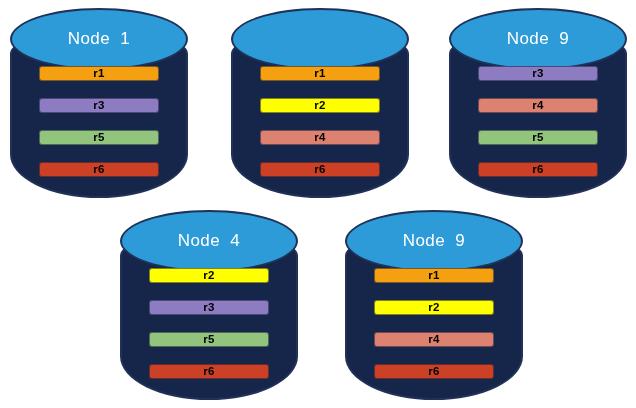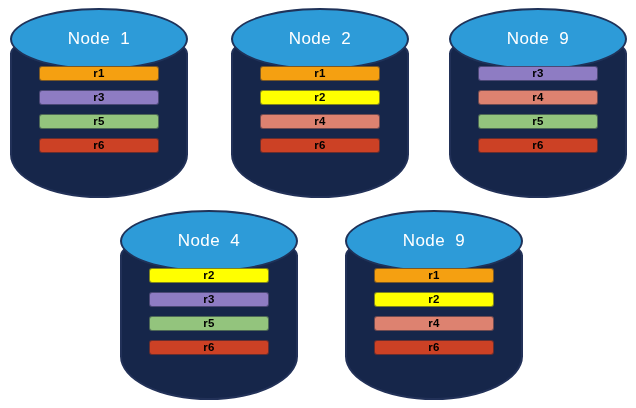--- a/index.html
+++ b/index.html
@@ -80,21 +80,21 @@
     position: absolute;
     left: 29px;
     top: 58px;
     width: 120px;
   }
 
   .bar {
     position: relative;
     width: 120px;
     height: 15px;
-    margin-bottom: 9px;
+    margin-bottom: 17px;
     border-radius: 3px;
     border: 1px solid rgba(20, 30, 55, 0.55);
     box-sizing: border-box;
     display: flex;
     align-items: center;
     justify-content: center;
   }
 
   .bar:last-child {
     margin-bottom: 0;
@@ -127,21 +127,20 @@
           <span class="bar-label">r5</span>
         </div>
         <div class="bar" style="background: rgb(204, 65, 37);">
           <span class="bar-label">r6</span>
         </div>
       </div>
     </div>
     <div class="node" style="left: 231px; top: 8px;">
       <div class="node-body" style="background: rgb(22, 38, 74);"></div>
       <div class="node-cap" style="background: rgb(45, 155, 216);"></div>
-      <div class="node-title">Node  2</div>
       <div class="bars">
         <div class="bar" style="background: rgb(245, 160, 17);">
           <span class="bar-label">r1</span>
         </div>
         <div class="bar" style="background: rgb(255, 255, 0);">
           <span class="bar-label">r2</span>
         </div>
         <div class="bar" style="background: rgb(221, 130, 112);">
           <span class="bar-label">r4</span>
         </div>

